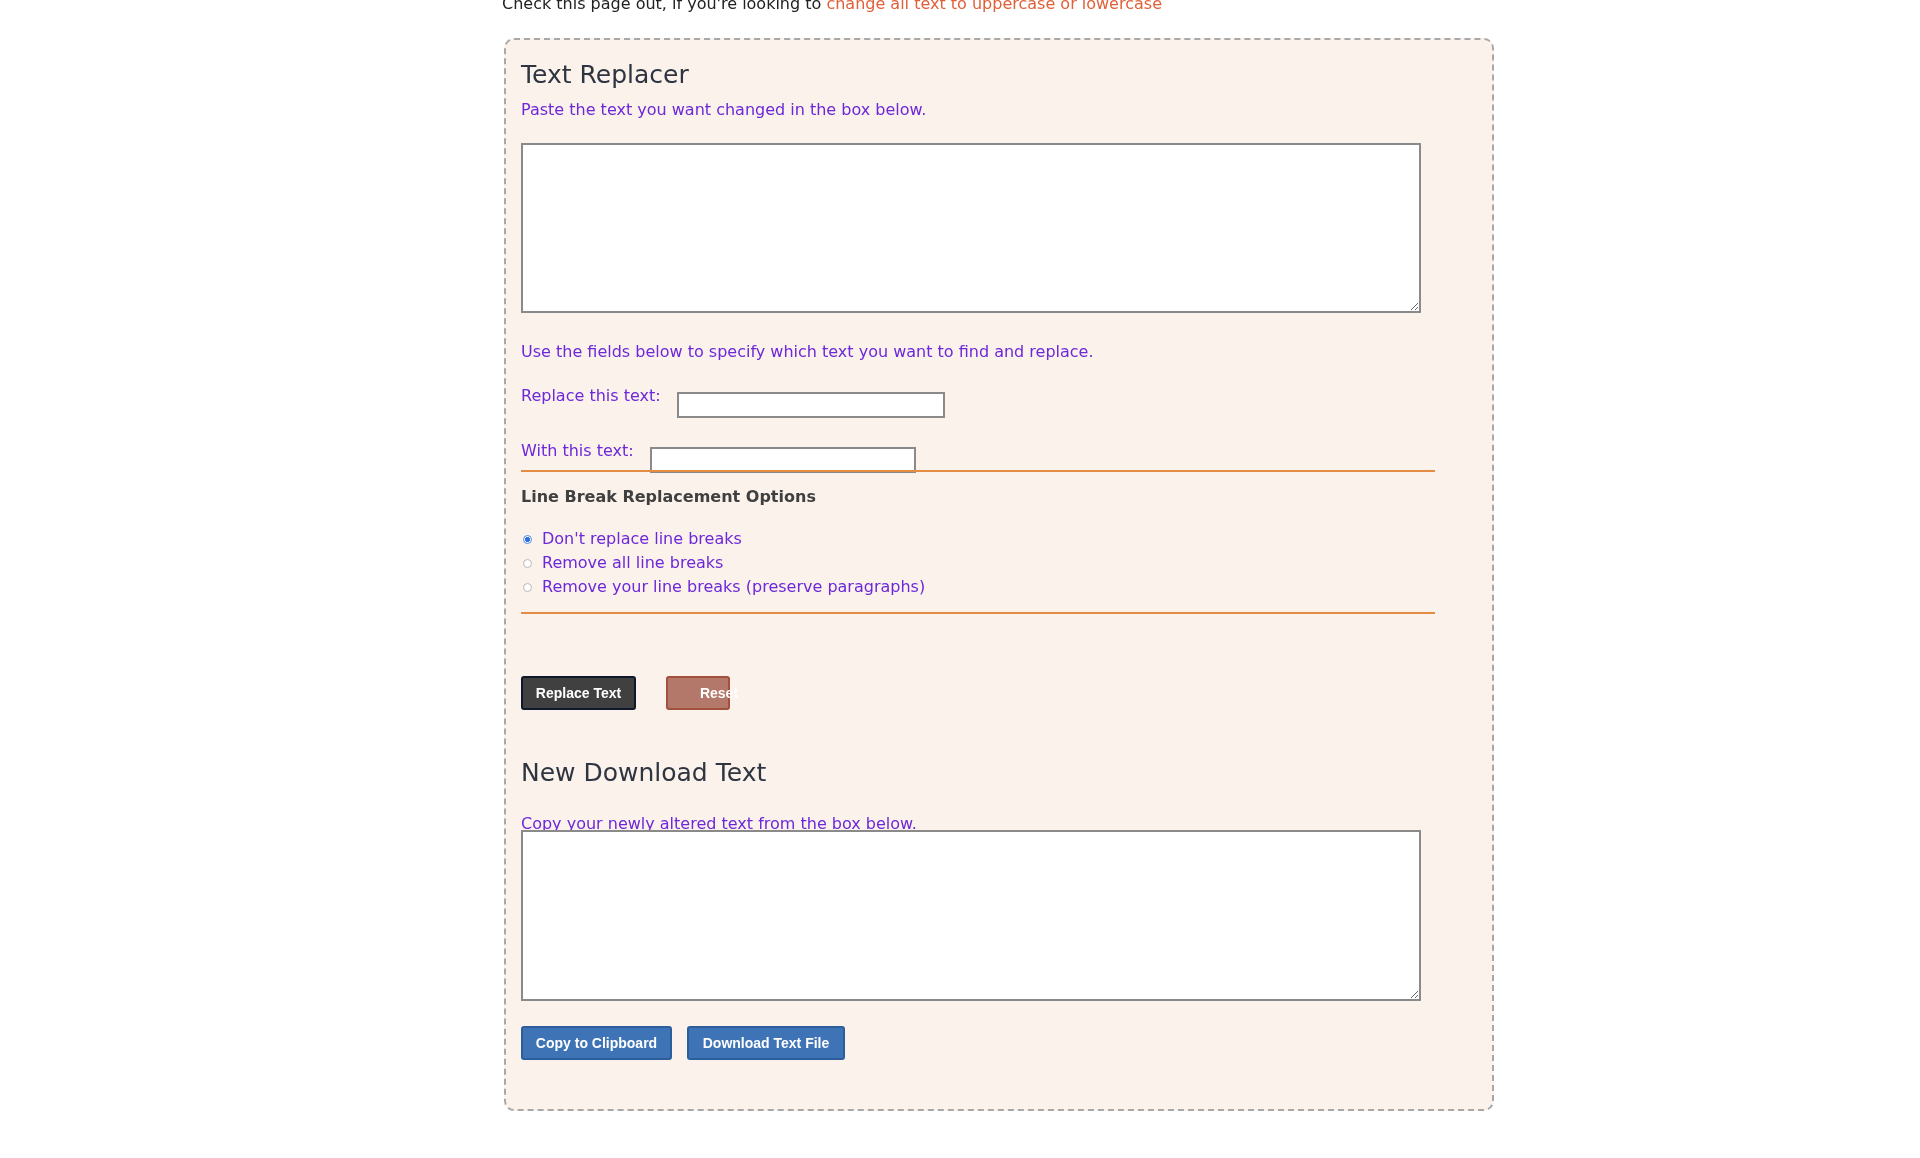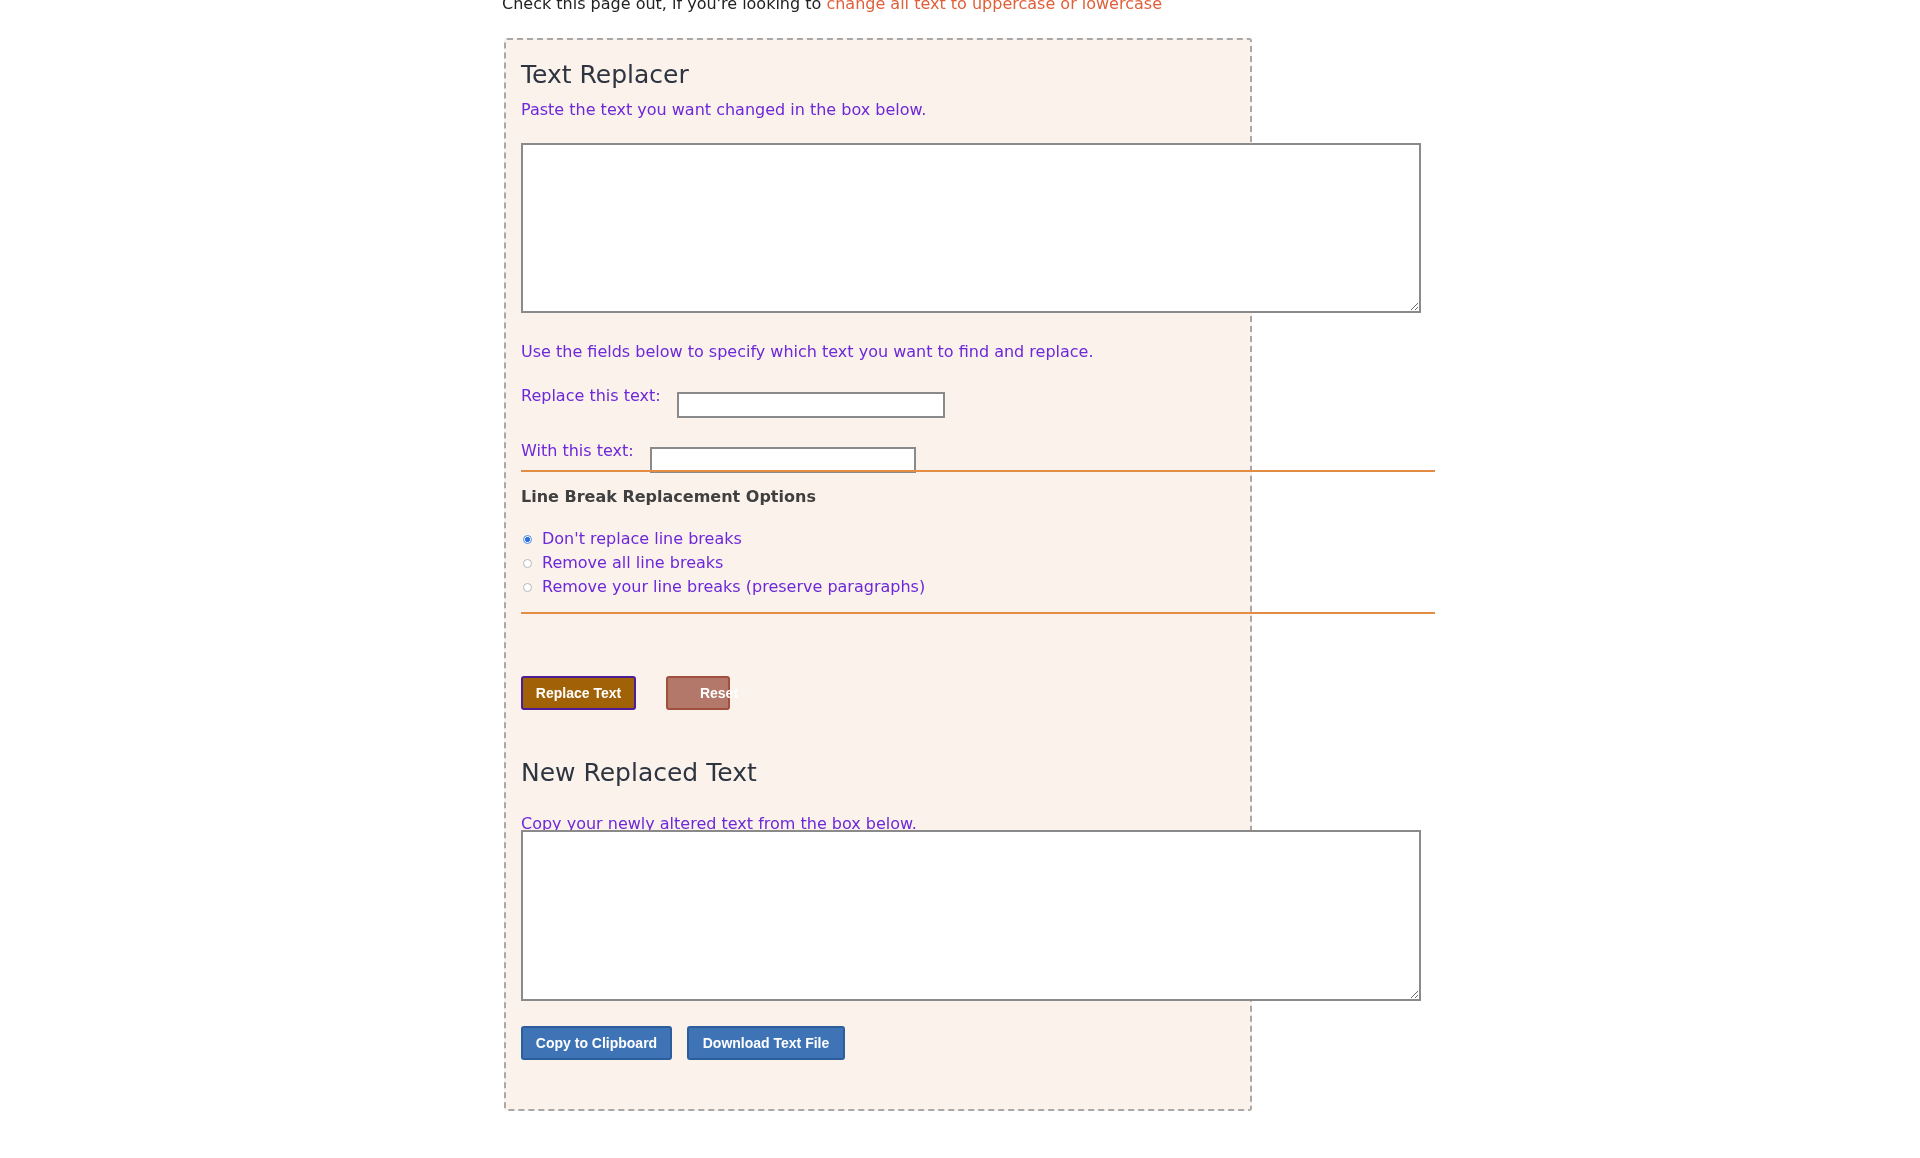--- a/index.html
+++ b/index.html
@@ -1,37 +1,37 @@
 <!DOCTYPE html>
 <html><head>
 <meta charset="utf-8">
 <style>
   html, body { margin:0; padding:0; background:#ffffff; }
   body { width:1920px; height:1158px; position:relative; overflow:hidden;
          font-family:"DejaVu Sans", sans-serif; color:#2b2b2b; }
   .intro { position:absolute; left:502px; top:-6px; font-size:16px; color:#222; white-space:nowrap; }
   .intro a { color:#e0603a; text-decoration:none; }
-  .panel { position:absolute; left:504px; top:38px; width:748px; height:1073px;
-           background:#fbf2ec; border:2px dashed #a8a8a8; border-radius:3px; box-sizing:border-box; }
+  .panel { position:absolute; left:504px; top:38px; width:990px; height:1073px;
+           background:#fbf2ec; border:2px dashed #a8a8a8; border-radius:10px; box-sizing:border-box; }
   .abs { position:absolute; white-space:nowrap; }
   h2 { margin:0; font-weight:normal; font-size:25px; color:#2e3440; }
   .p { font-size:16px; color:#6d28d9; }
   textarea { position:absolute; resize:both; background:#fff; border:2px solid #8a8a8a;
              box-sizing:border-box; margin:0; font-family:"DejaVu Sans Mono", monospace; }
   input[type=text] { position:absolute; height:26px; background:#fff; border:2px solid #8a8a8a;
              box-sizing:border-box; margin:0; padding:0 4px; }
   hr.sep { position:absolute; left:15px; width:914px; height:0; margin:0; border:0;
            border-top:2px solid #e38c44; }
   .radio { position:absolute; left:17px; width:9px; height:9px; border-radius:50%;
            border:1px solid #b8b8b8; background:#fff; box-sizing:border-box; }
   .radio.on { border-color:#4c8be8; background:radial-gradient(circle,#2f6fe0 45%,#ffffff 55%); }
   .btn { position:absolute; height:34px; border-radius:3px; color:#fff; font-size:14px;
          font-weight:bold; display:flex; align-items:center; justify-content:center;
          box-sizing:border-box; cursor:pointer; font-family:"Liberation Sans", sans-serif; }
-  .btn-orange { background:#a16207; border:2px solid #4c1d95; }
+  .btn-orange { background:#404040; border:2px solid #0f172a; }
   .btn-brown { background:#b3786a; border:2px solid #a2503e;padding-left:42px; }
   .btn-blue { background:#3e73b5; border:2px solid #2d5e9c; }
 </style>
 </head>
 <body>
 
 <div class="intro">
   <span>Check this page out, if you're looking to </span><a href="#">change all text to uppercase or lowercase</a>
 </div>
 
@@ -61,20 +61,20 @@
 
   <span class="radio" style="top:543px;"></span>
   <div class="abs p" style="left:36px; top:537px;">Remove your line breaks (preserve paragraphs)</div>
 
   <hr class="sep" style="top:572px;">
 
 
   <div class="btn btn-orange" style="left:15px; top:636px; width:115px;">Replace Text</div>
   <div class="btn btn-brown" style="left:160px; top:636px; width:64px;">Reset</div>
 
-  <h2 class="abs" style="left:15px; top:718px;">New Replaced Text</h2>
+  <h2 class="abs" style="left:15px; top:718px;">New Download Text</h2>
   <div class="abs p" style="left:15px; top:758px;margin-top:16px;">Copy your newly altered text from the box below.</div>
 
   <textarea style="left: 15px; top: 790px; width: 900px; height: 171px;"></textarea>
 
   <div class="btn btn-blue" style="left:15px; top:986px; width:151px;">Copy to Clipboard</div>
   <div class="btn btn-blue" style="left:181px; top:986px; width:158px;">Download Text File</div>
 </div>
 
 </body></html>

